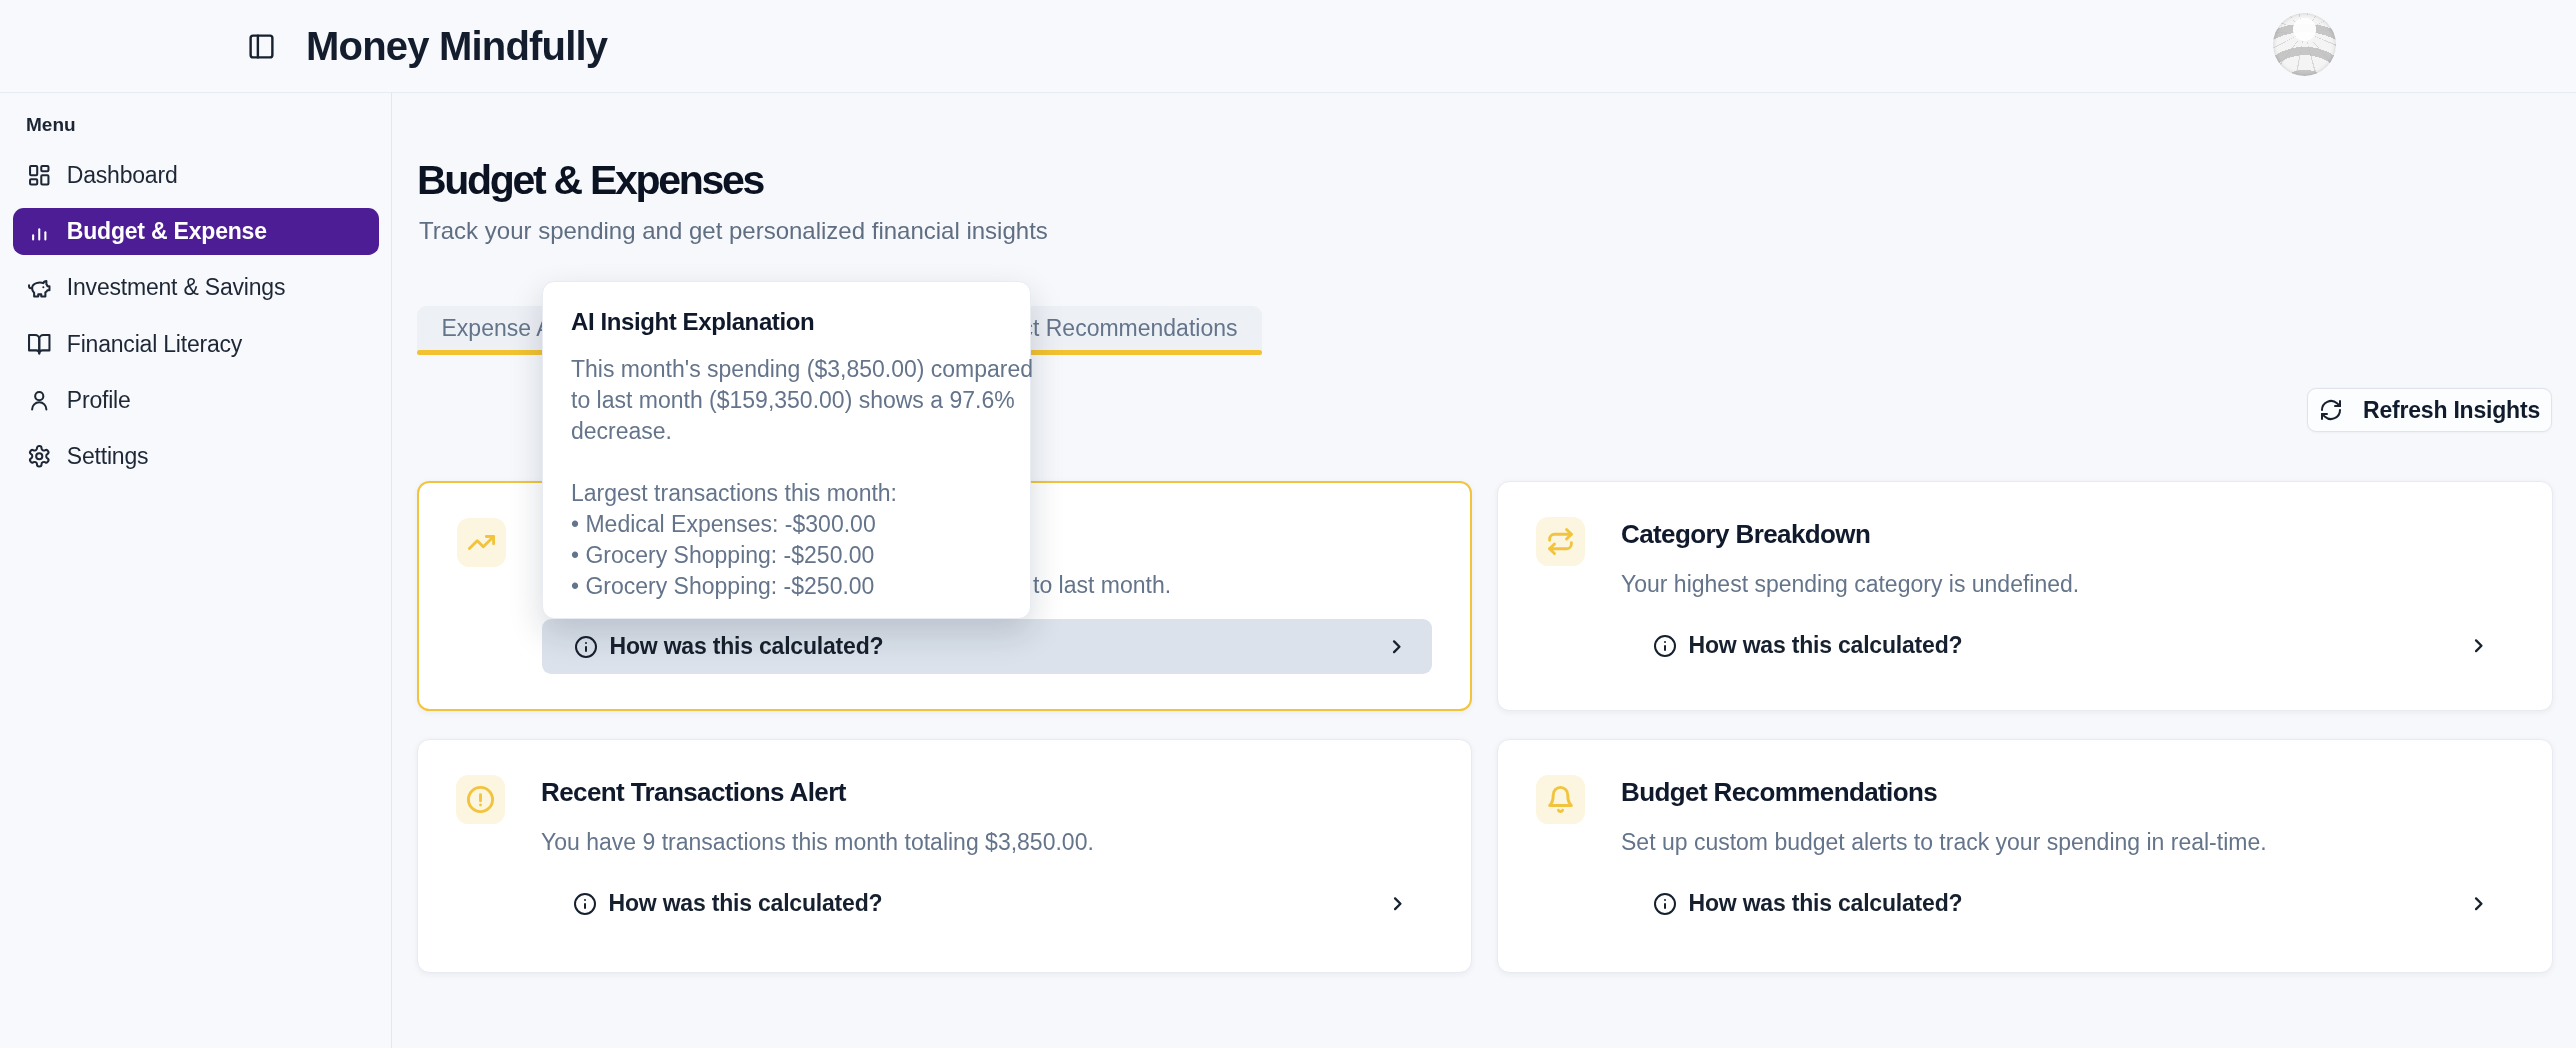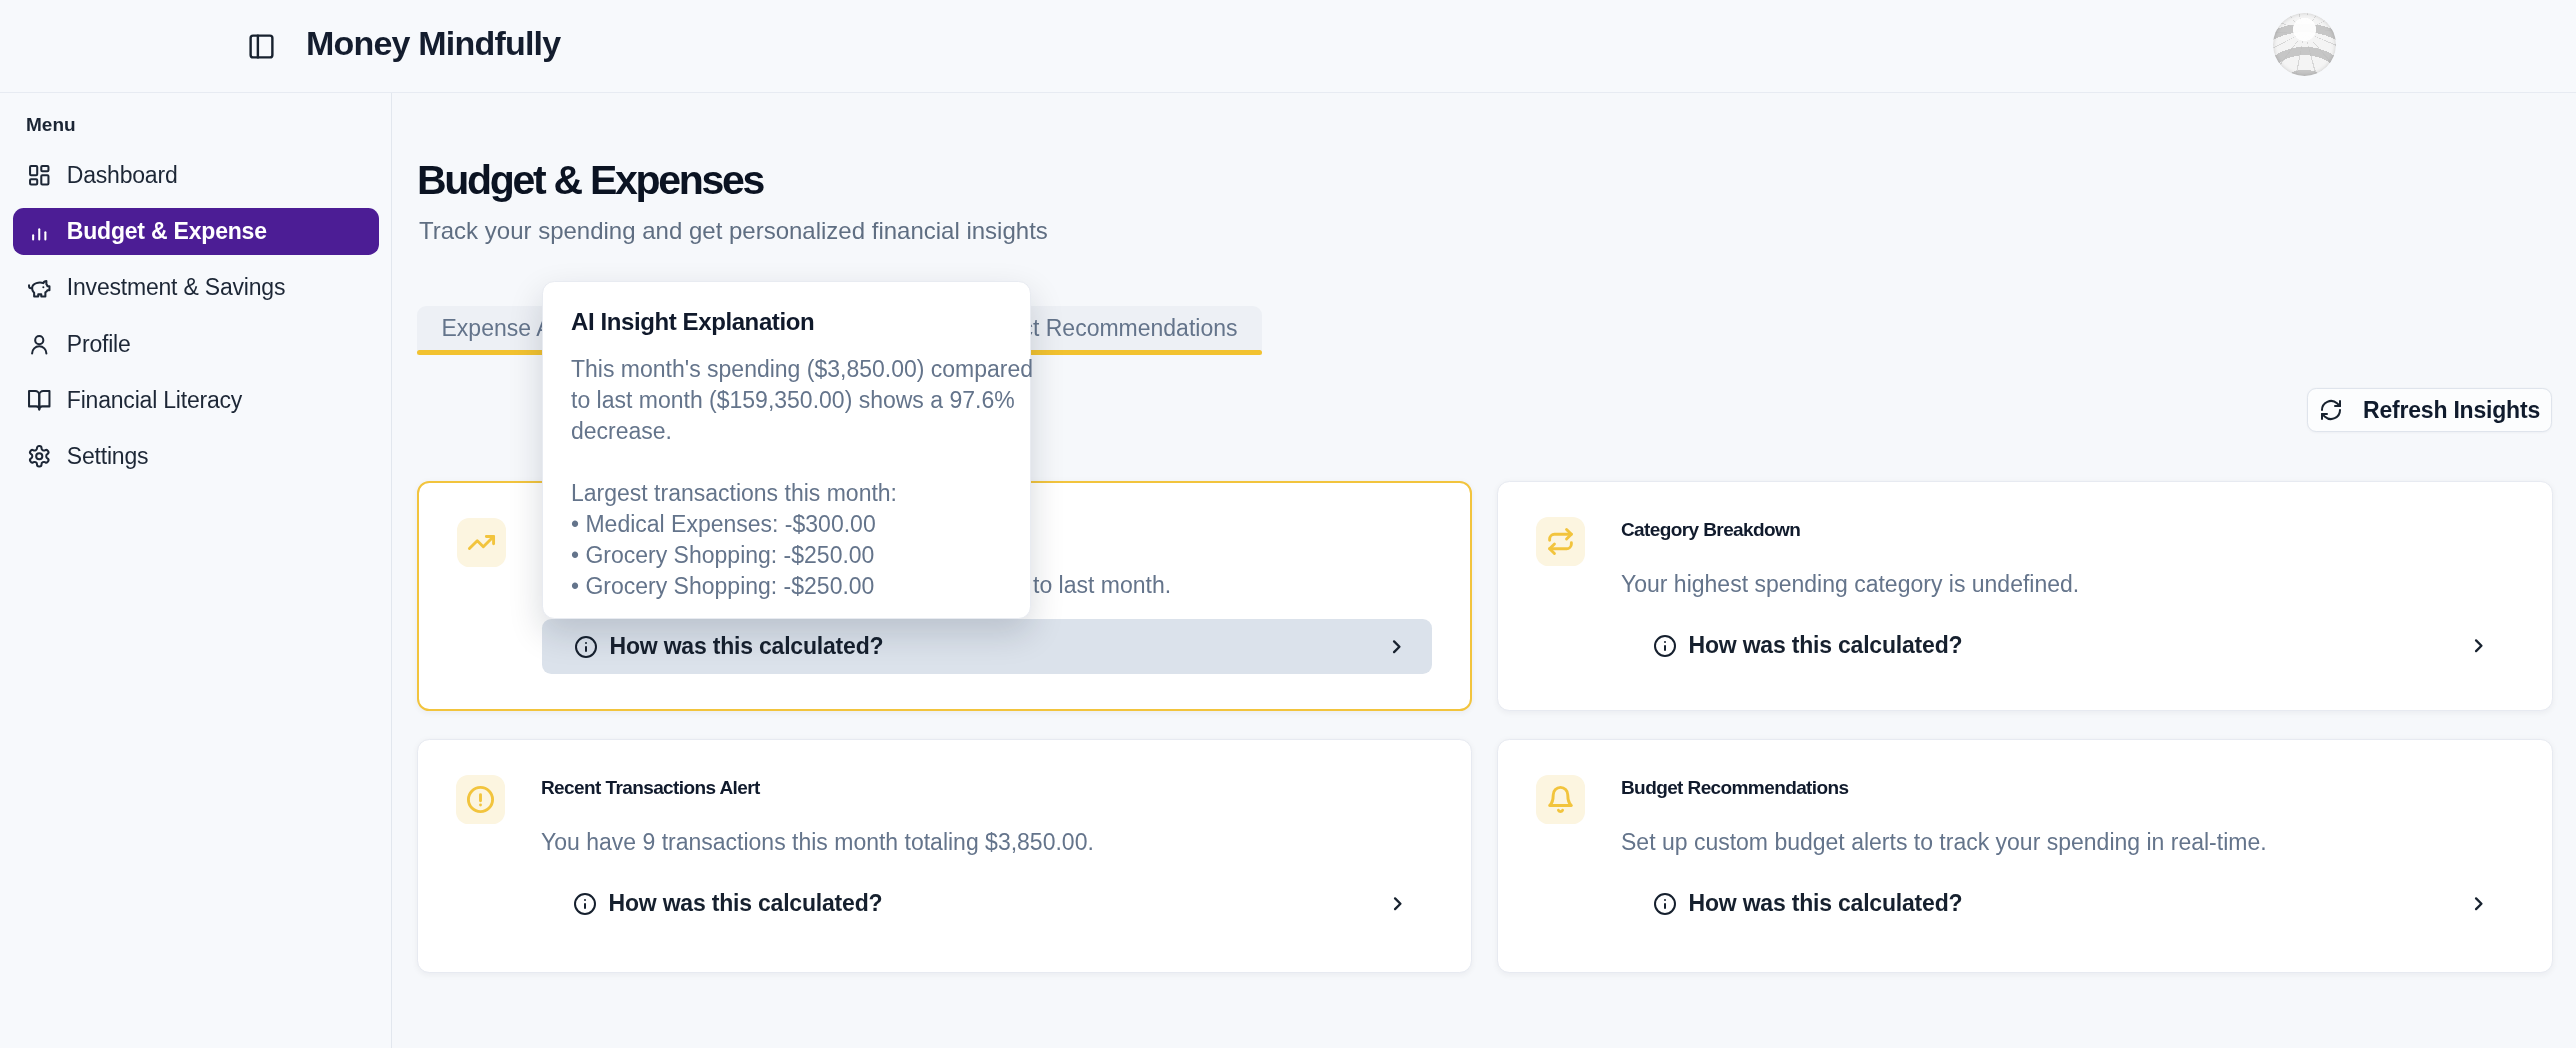--- a/index.html
+++ b/index.html
@@ -8,21 +8,21 @@
     position:relative;width:2576px;height:1049px;overflow:hidden;
     background:#f6f8fb;
     font-family:"Liberation Sans", sans-serif;
     color:#0e1626;
   }
   svg{display:block;}
 
   
   .header{position:absolute;left:0;top:0;width:2576px;height:93px;background:#f7f9fc;border-bottom:1.5px solid #e7ebf2;}
   .panel-toggle{position:absolute;left:247px;top:32px;width:29px;height:29px;color:#18222f;cursor:pointer;background:none;border:none;padding:0;}
-  .app-title{position:absolute;left:306px;top:24px;font-size:34px;font-weight:800;letter-spacing:-0.8px;color:#141d2e;}
+  .app-title{position:absolute;left:306px;top:24px;font-size:40px;font-weight:800;letter-spacing:-0.8px;color:#141d2e;}
   .avatar{
     position:absolute;left:2273px;top:13px;width:63px;height:63px;border-radius:50%;overflow:hidden;
     background:
       radial-gradient(circle at 50% 26%, rgba(255,255,255,.95) 0 20%, rgba(255,255,255,0) 21%),
       repeating-conic-gradient(from -70deg at 50% 30%, rgba(190,190,190,.55) 0deg 2deg, rgba(255,255,255,0) 2deg 26deg),
       repeating-radial-gradient(circle at 50% 140%, #c6c6c6 0 8.4px, #f4f4f4 8.4px 23px);
     box-shadow:inset 0 0 4.6px rgba(0,0,0,.18);
   }
 
   
@@ -62,21 +62,21 @@
     position:absolute;background:#ffffff;border:1.5px solid #e7eaf1;border-radius:12.3px;
     box-shadow:0 1.5px 6.1px rgba(13,26,44,.05);
   }
   .card.accent{border:2.3px solid #f2c43d;}
   .card-1{left:417px;top:481px;width:1055px;height:230px;}
   .card-2{left:1497px;top:481px;width:1056px;height:230px;}
   .card-3{left:417px;top:739px;width:1055px;height:234px;}
   .card-4{left:1497px;top:739px;width:1056px;height:234px;}
   .chip{position:absolute;left:38px;top:35px;width:49px;height:49px;border-radius:12.3px;background:#fcf5e0;display:flex;align-items:center;justify-content:center;}
   .chip svg{width:29px;height:29px;color:#f2c43d;}
-  .card-title{position:absolute;left:123px;top:37px;font-size:19px;font-weight:700;letter-spacing:-0.6px;color:#101a2c;}
+  .card-title{position:absolute;left:123px;top:37px;font-size:26px;font-weight:700;letter-spacing:-0.6px;color:#101a2c;}
   .card-desc{position:absolute;left:123px;top:89px;font-size:23px;color:#64748b;}
   .card-1 .card-desc{left:614px;}
   .calc-row{
     position:absolute;left:123px;right:38px;top:136px;height:55px;display:flex;align-items:center;cursor:pointer;border-radius:9.2px;
   }
   .calc-row.highlight{background:#dbe2eb;}
   .calc-row .iicon{width:24px;height:24px;color:#16202e;margin-left:32px;flex:0 0 24px;}
   .calc-row .clabel{margin-left:11.5px;font-size:23px;font-weight:700;color:#16202e;letter-spacing:-0.2px;}
   .calc-row .chev{position:absolute;right:24.5px;width:21.5px;height:21.5px;color:#18222f;}
 
@@ -139,35 +139,35 @@
               <path d="M2 9v1c0 1.1.9 2 2 2h1"></path>
               <path d="M16 11h.01"></path>
             </svg>
         </span>
         <span class="nlabel">Investment &amp; Savings</span>
       </div>
 
       <div class="nav-item">
         <span class="nicon">
           <svg viewBox="0 0 24 24" fill="none" stroke="currentColor" stroke-width="2" stroke-linecap="round" stroke-linejoin="round">
+              <path d="M2 3h6a4 4 0 0 1 4 4v14a3 3 0 0 0-3-3H2z"></path>
+              <path d="M22 3h-6a4 4 0 0 0-4 4v14a3 3 0 0 1 3-3h7z"></path>
+            </svg>
+        </span>
+        <span class="nlabel">Financial Literacy</span>
+      </div>
+
+      <div class="nav-item">
+        <span class="nicon">
+          <svg viewBox="0 0 24 24" fill="none" stroke="currentColor" stroke-width="2" stroke-linecap="round" stroke-linejoin="round">
               <circle cx="12" cy="8" r="4"></circle>
               <path d="M19 21a7 7 0 0 0-14 0"></path>
             </svg>
         </span>
         <span class="nlabel">Profile</span>
-      </div>
-
-      <div class="nav-item">
-        <span class="nicon">
-          <svg viewBox="0 0 24 24" fill="none" stroke="currentColor" stroke-width="2" stroke-linecap="round" stroke-linejoin="round">
-              <path d="M2 3h6a4 4 0 0 1 4 4v14a3 3 0 0 0-3-3H2z"></path>
-              <path d="M22 3h-6a4 4 0 0 0-4 4v14a3 3 0 0 1 3-3h7z"></path>
-            </svg>
-        </span>
-        <span class="nlabel">Financial Literacy</span>
       </div>
 
       <div class="nav-item">
         <span class="nicon">
           <svg viewBox="0 0 24 24" fill="none" stroke="currentColor" stroke-width="2" stroke-linecap="round" stroke-linejoin="round">
               <path d="M12.22 2h-.44a2 2 0 0 0-2 2v.18a2 2 0 0 1-1 1.73l-.43.25a2 2 0 0 1-2 0l-.15-.08a2 2 0 0 0-2.73.73l-.22.38a2 2 0 0 0 .73 2.73l.15.1a2 2 0 0 1 1 1.72v.51a2 2 0 0 1-1 1.74l-.15.09a2 2 0 0 0-.73 2.73l.22.38a2 2 0 0 0 2.73.73l.15-.08a2 2 0 0 1 2 0l.43.25a2 2 0 0 1 1 1.73V20a2 2 0 0 0 2 2h.44a2 2 0 0 0 2-2v-.18a2 2 0 0 1 1-1.73l.43-.25a2 2 0 0 1 2 0l.15.08a2 2 0 0 0 2.73-.73l.22-.39a2 2 0 0 0-.73-2.73l-.15-.08a2 2 0 0 1-1-1.74v-.5a2 2 0 0 1 1-1.74l.15-.09a2 2 0 0 0 .73-2.73l-.22-.38a2 2 0 0 0-2.73-.73l-.15.08a2 2 0 0 1-2 0l-.43-.25a2 2 0 0 1-1-1.73V4a2 2 0 0 0-2-2z"></path>
               <circle cx="12" cy="12" r="3"></circle>
             </svg>
         </span>
         <span class="nlabel">Settings</span>

